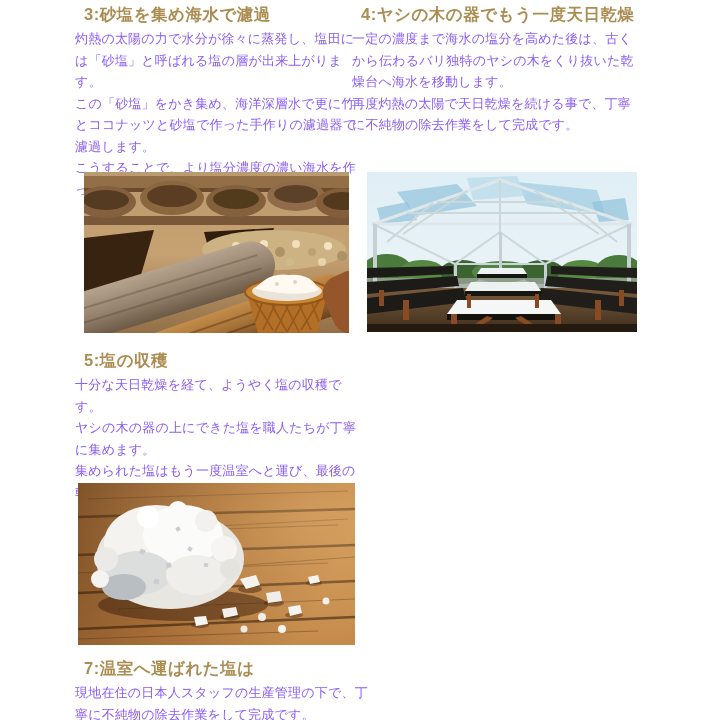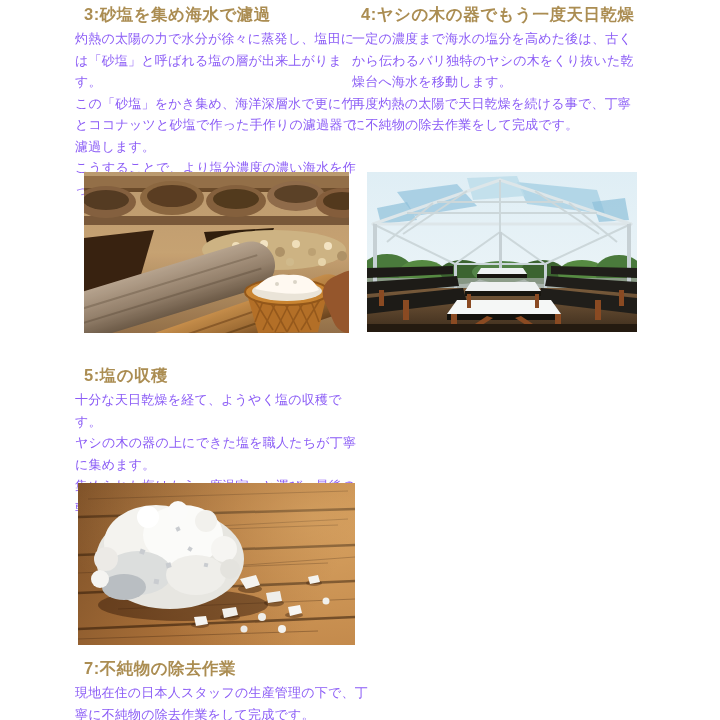--- a/index.html
+++ b/index.html
@@ -236,21 +236,21 @@
         <rect x="228" y="128" width="6" height="20"></rect>
         <rect x="12" y="118" width="5" height="16"></rect>
         <rect x="252" y="118" width="5" height="16"></rect>
         <polygon points="96,160 120,144 126,146 104,160"></polygon>
         <polygon points="178,160 154,144 148,146 170,160"></polygon>
       </g>
       <rect x="0" y="152" width="270" height="8" fill="#241a10"></rect>
     </svg>
   </figure>
 
-  <section class="sec" style="left:75px;top:364px;width:292px">
+  <section class="sec" style="left:75px;top:349px;width:292px">
     <h3>5:塩の収穫</h3>
     <p>十分な天日乾燥を経て、ようやく塩の収穫です。
 ヤシの木の器の上にできた塩を職人たちが丁寧に集めます。
 集められた塩はもう一度温室へと運び、最後の乾燥の工程へと移ります。</p>
   </section>
 
 
   <figure class="photo" style="left:78px;top:483px;width:277px;height:162px" aria-label="salt-crystal-pile-on-wood">
     <svg viewBox="0 0 277 162" preserveAspectRatio="none">
       <defs>
@@ -326,17 +326,17 @@
         <polygon points="116,134 128,133 130,141 118,143" fill="#f6f5f2"></polygon>
         <circle cx="184" cy="134" r="4" fill="#efeeea"></circle>
         <circle cx="204" cy="146" r="4" fill="#f4f3ef"></circle>
         <circle cx="166" cy="146" r="3.5" fill="#eceae6"></circle>
         <circle cx="248" cy="118" r="3.5" fill="#f1f0ec"></circle>
       </g>
     </svg>
   </figure>
 
   <section class="sec" style="left:75px;top:657px;width:300px">
-    <h3>7:不純物の除去作業</h3>
+    <h3>7:温室へ運ばれた塩は</h3>
     <p>現地在住の日本人スタッフの生産管理の下で、丁寧に不純物の除去作業をして完成です。</p>
   </section>
 
 </div>
 
 </body></html>

